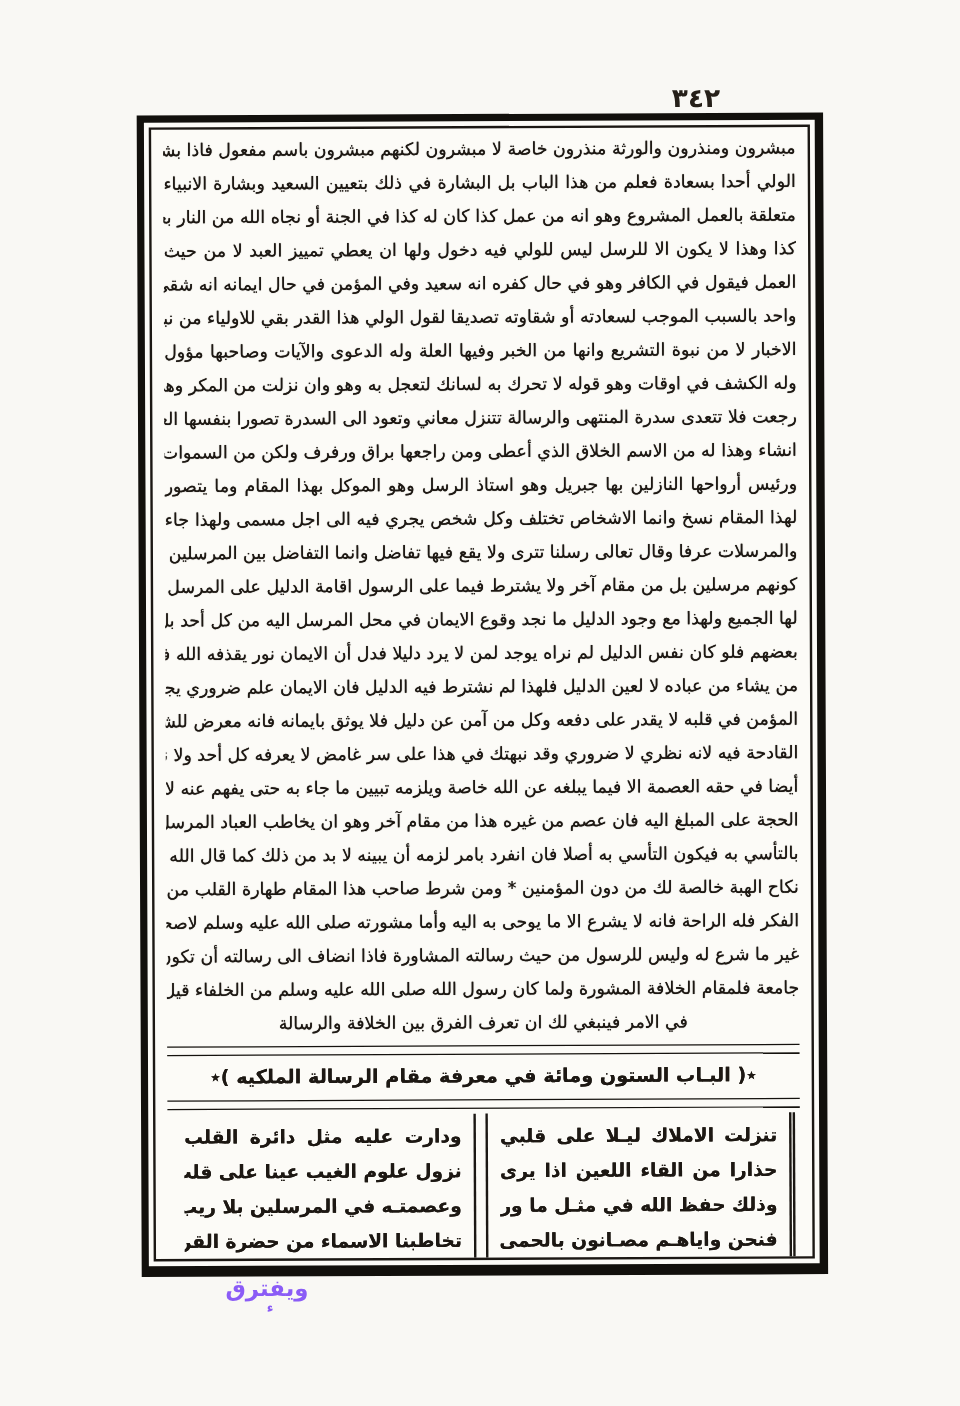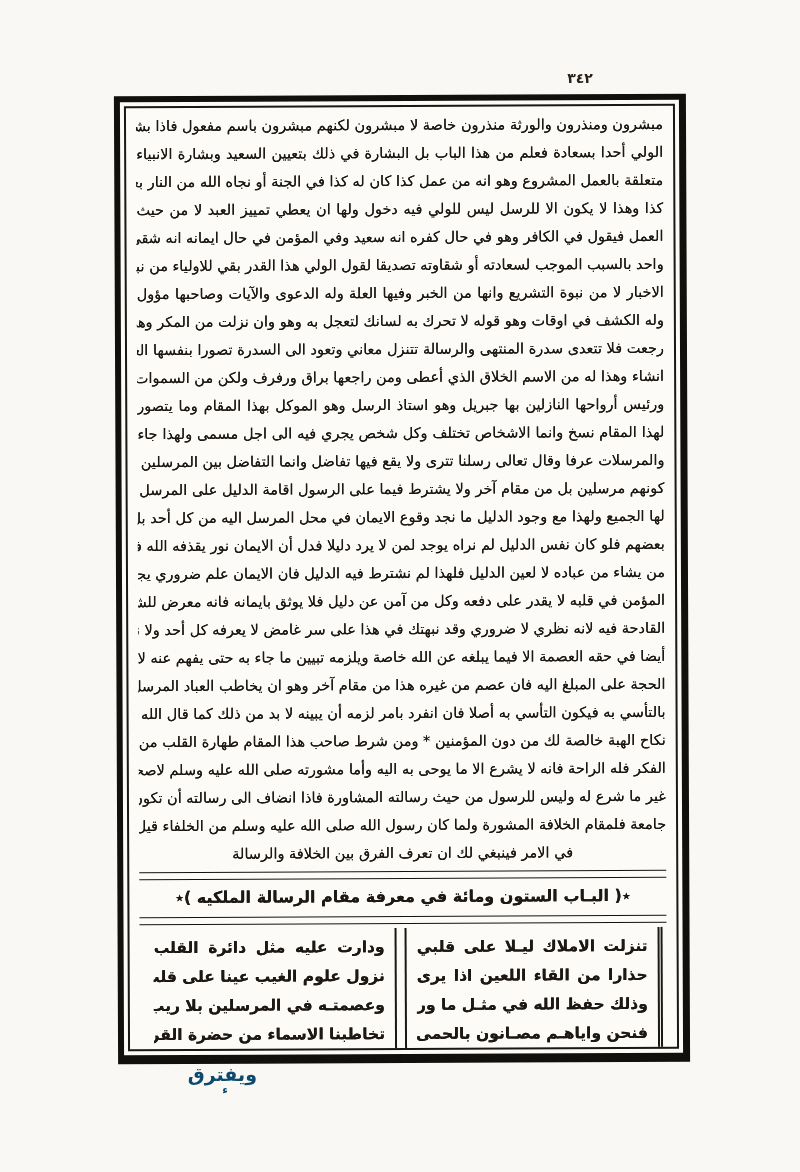--- a/index.html
+++ b/index.html
@@ -4,21 +4,21 @@
 <style>
   html,body{margin:0;padding:0;}
   body{
     width:800px;height:1172px;position:relative;overflow:hidden;
     background:#f9f8f4;
     font-family:"DejaVu Sans", sans-serif;
     color:#1d1813;
   }
   .page-number{
     position:absolute;top:70px;left:556px;width:48px;
-    font-size:14px;font-weight:bold;text-align:center;
+    font-size:22px;font-weight:bold;text-align:center;
     color:#262019;letter-spacing:2px;
   }
   .frame{
     position:absolute;left:116px;top:95px;width:572px;height:968px;
     box-sizing:border-box;
     border:6px solid #12100c;border-right-width:7px;border-bottom-width:9px;
     background:#fcfbf7;
     transform:rotate(-0.25deg);
   }
   .frame-inner{
@@ -66,21 +66,21 @@
   .pline{
     height:29px;line-height:29px;
     font-size:15.5px;font-weight:bold;
     white-space:nowrap;overflow:hidden;
     text-align:justify;text-align-last:justify;
     text-shadow:0 0 0.4px #1d1813;
   }
   .catchword{
     position:absolute;left:193px;top:1064px;width:64px;
     direction:rtl;text-align:center;
-    font-size:19px;font-weight:bold;color:#0c4a6e;
+    font-size:19px;font-weight:bold;color:#8b5cf6;
     line-height:20px;
   }
   .catchword .mark{
     display:block;font-size:11px;line-height:10px;font-weight:bold;
     margin-top:1px;
   }
 </style>
 </head>
 <body>
 

